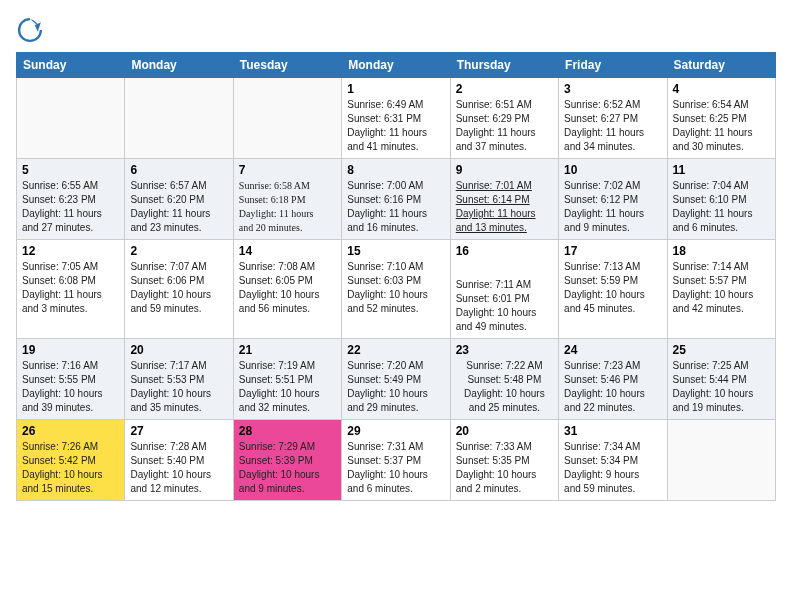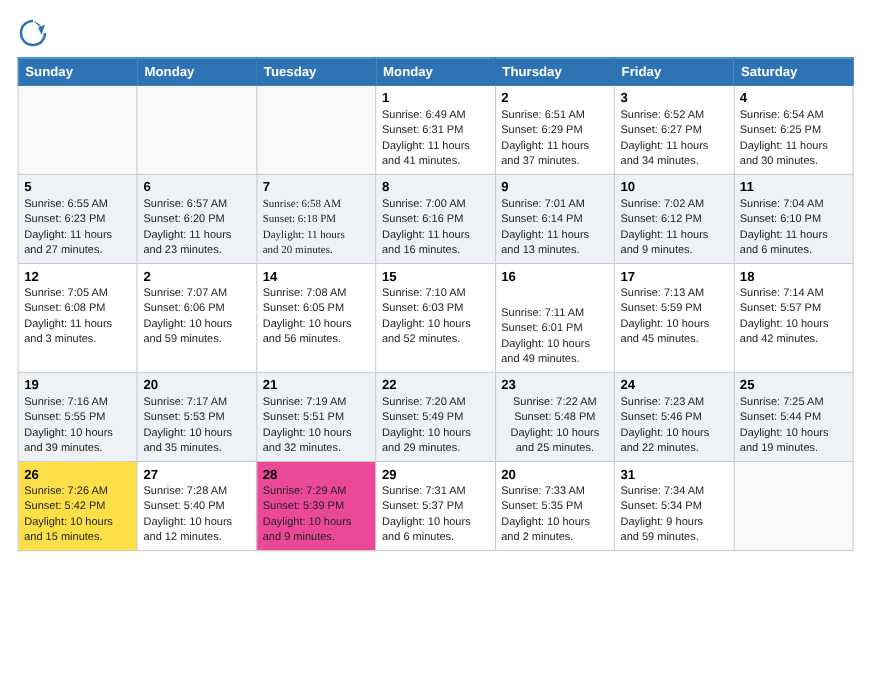--- a/index.html
+++ b/index.html
@@ -174,21 +174,21 @@
         </td>
         <td style="background: rgb(238, 242, 247);">
           <span class="day-num">8</span>
           <div class="day-info" style="white-space: pre-line;">Sunrise: 7:00 AM
 Sunset: 6:16 PM
 Daylight: 11 hours
 and 16 minutes.</div>
         </td>
         <td style="background: rgb(238, 242, 247);">
           <span class="day-num">9</span>
-          <div class="day-info" style="white-space: pre-line;">Sunrise: 7:01 AM
+          <div class="day-info" style="white-space: pre-line; text-decoration: underline;">Sunrise: 7:01 AM
 Sunset: 6:14 PM
 Daylight: 11 hours
 and 13 minutes.</div>
         </td>
         <td style="background: rgb(238, 242, 247);">
           <span class="day-num">10</span>
           <div class="day-info" style="white-space: pre-line;">Sunrise: 7:02 AM
 Sunset: 6:12 PM
 Daylight: 11 hours
 and 9 minutes.</div>

